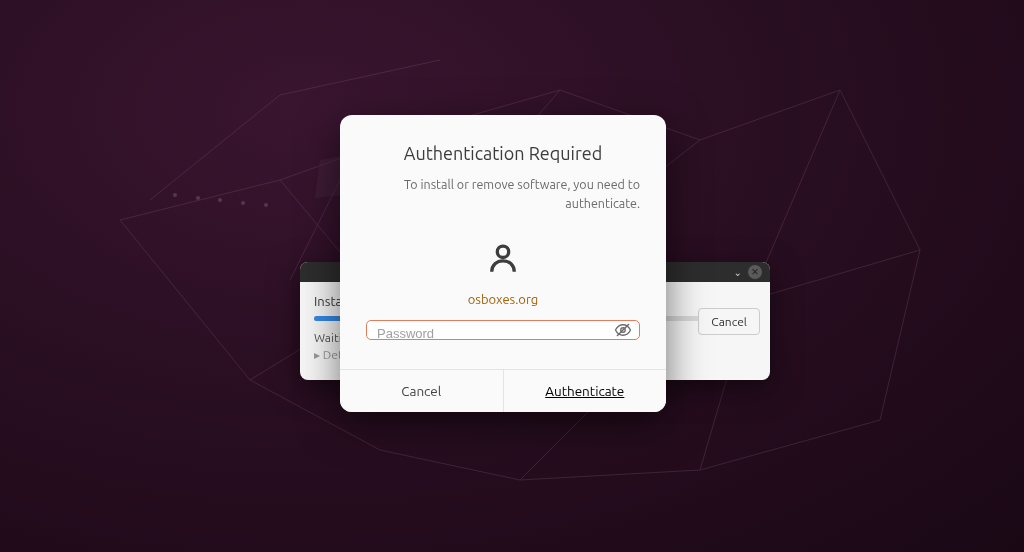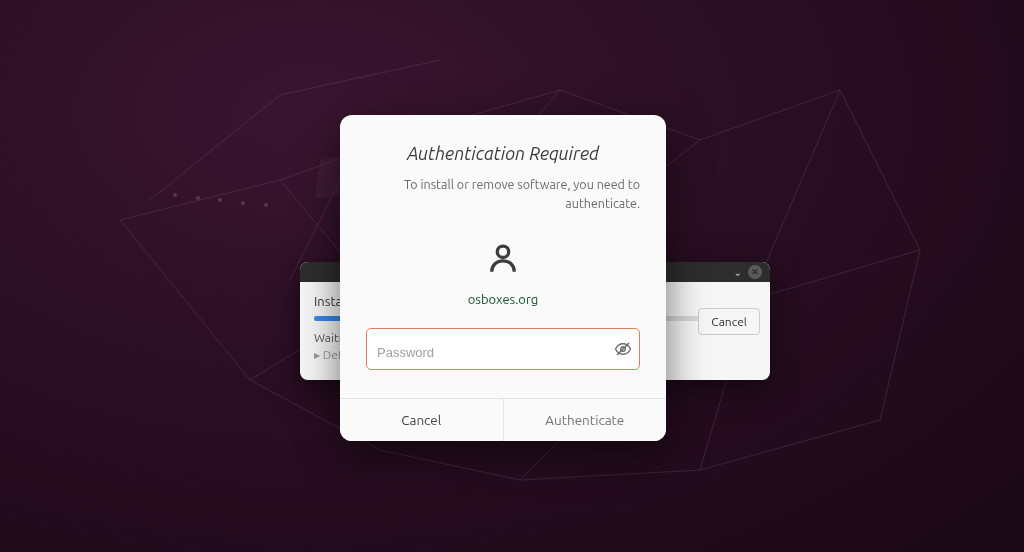--- a/index.html
+++ b/index.html
@@ -117,48 +117,47 @@
     }
     .modal-content {
       padding: 28px 26px 20px;
       text-align: center;
     }
     .modal-title {
       font-size: 18px;
       font-weight: 400;
       color: #3b3b3b;
       margin-bottom: 12px;
-      font-style: italic;
     }
     .modal-subtitle {
       font-size: 12.5px;
       color: #6a6a6a;
       line-height: 1.5;
       margin-bottom: 28px;
       text-align: right;
     }
     .user-icon {
       margin-bottom: 12px;
     }
     .user-icon svg {
       width: 36px;
       height: 36px;
     }
     .username {
       font-size: 13px;
-      color: #14532d;
-      margin-bottom: 22px;
+      color: #a16207;
+      margin-bottom: 14px;
     }
     .password-wrap {
       position: relative;
       margin-bottom: 8px;
     }
     .password-input {
       width: 100%;
-      height: 42px;
+      height: 20px;
       border: 1.5px solid #e27c5e;
       border-radius: 5px;
       padding: 8px 36px 0 10px;
       font-size: 13px;
       color: #333;
       outline: none;
       background: #fff;
     }
     .password-input::placeholder {
       color: #a0a0a0;
@@ -182,21 +181,22 @@
       border: none;
       font-size: 13.5px;
       cursor: pointer;
       color: #444;
       font-family: inherit;
     }
     .modal-btn:first-child {
       border-right: 1px solid #e4e4e4;
     }
     .modal-btn.disabled {
-      color: #737373;
+      color: #000000;
+      text-decoration: underline;
     }
     @keyframes blink {
       50% { opacity: 0; }
     }
   </style>
 </head>
 <body>
 
 <svg class="bg-art" viewBox="0 0 1024 552">
   <g stroke="#8a5a78" stroke-width="1" fill="none">

